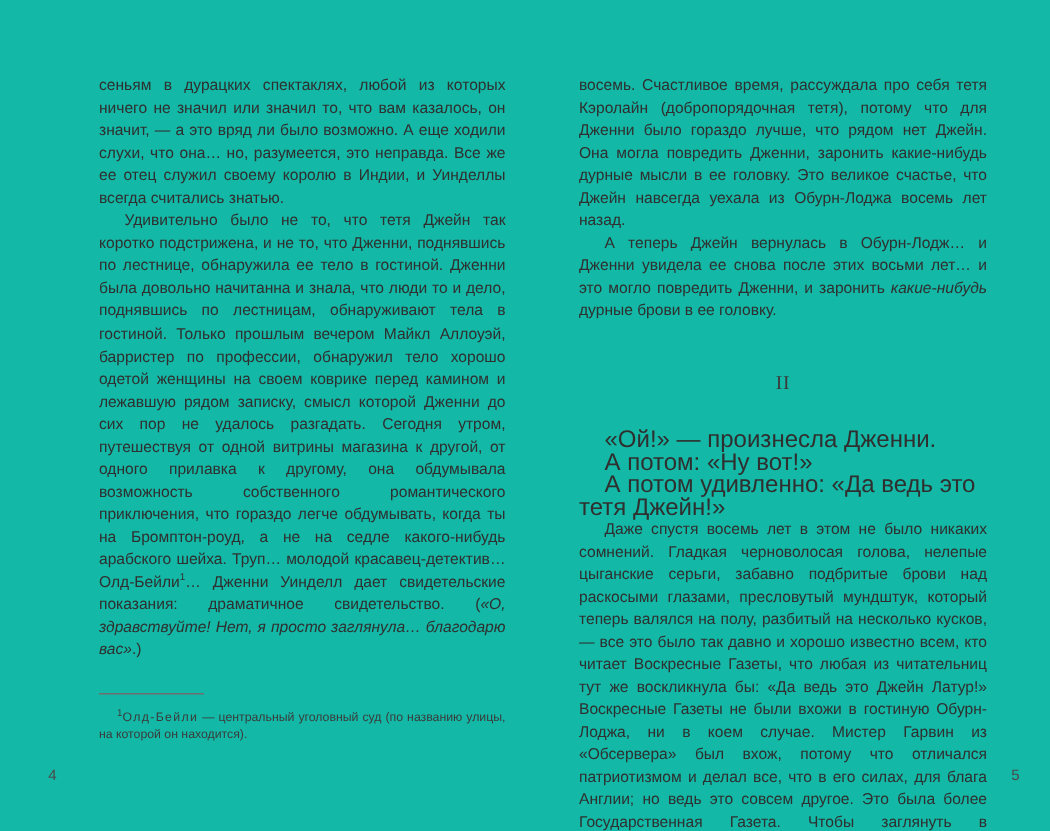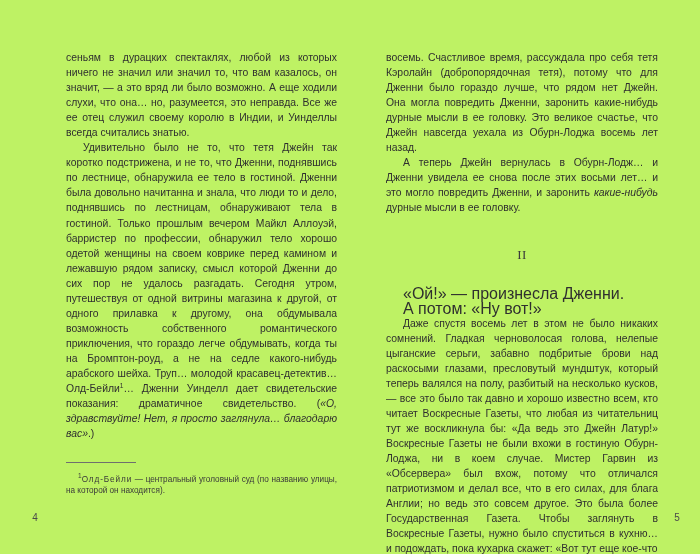--- a/index.html
+++ b/index.html
@@ -13,21 +13,21 @@
     overflow: hidden;
     font-family: "Liberation Sans", sans-serif;
     color: #2b2b2b;
     -webkit-font-smoothing: antialiased;
   }
 
   .spread {
     position: relative;
     width: 700px;
     height: 554px;
-    background: #bef264;
+    background: #14b8a6;
     text-decoration: underline;
   }
 
   .page {
     position: absolute;
     top: 0;
     height: 554px;
   }
   .page-left  { left: 0px;   width: 350px; }
   .page-right { left: 356px; width: 350px; }
@@ -144,28 +144,29 @@
     </div>
 
     <div class="folio">4</div>
   </div>
 
   <div class="page page-right">
     <div class="textblock">
 
       <p class="para noindent">восемь. Счастливое время, рассуждала про себя тетя Кэролайн (добропорядочная тетя), потому что для Дженни было гораздо лучше, что рядом нет Джейн. Она могла повредить Дженни, заронить какие-нибудь дурные мысли в ее головку. Это великое счастье, что Джейн навсегда уехала из Обурн-Лоджа восемь лет назад.</p>
 
-      <p class="para"><span>А теперь Джейн вернулась в Обурн-Лодж… и Дженни увидела ее снова после этих восьми лет… и это могло повредить Дженни, и заронить </span><i>какие-нибудь</i><span> дурные мысли в ее головку.</span></p>
+      <p class="para"><span>А теперь Джейн вернулась в Обурн-Лодж… и Дженни увидела ее снова после этих восьми лет… и это могло повредить Дженни, и заронить </span><i>какие-нибудь</i><span> дурные брови в ее головку.</span></p>
 
       <div class="gap-before-chapter"></div>
       <p class="chapter-num">II</p>
       <div class="gap-after-chapter"></div>
 
       <p class="dlg">«Ой!» — произнесла Дженни.</p>
       <p class="dlg">А потом: «Ну вот!»</p>
+      <p class="dlg">А потом удивленно: «Да ведь это тетя Джейн!»</p>
 
       <p class="para">Даже спустя восемь лет в этом не было никаких сомнений. Гладкая черноволосая голова, нелепые цыганские серьги, забавно подбритые брови над раскосыми глазами, пресловутый мундштук, который теперь валялся на полу, разбитый на несколько кусков, — все это было так давно и хорошо известно всем, кто читает Воскресные Газеты, что любая из читательниц тут же воскликнула бы: «Да ведь это Джейн Латур!» Воскресные Газеты не были вхожи в гостиную Обурн-Лоджа, ни в коем случае. Мистер Гарвин из «Обсервера» был вхож, потому что отличался патриотизмом и делал все, что в его силах, для блага Англии; но ведь это совсем другое. Это была более Государственная Газета. Чтобы заглянуть в Воскресные Газеты, нужно было спуститься в кухню… и подождать, пока кухарка скажет: «Вот тут еще кое-что</p>
     </div>
 
     <div class="folio">5</div>
   </div>
 
 </div>
 
 </body></html>

